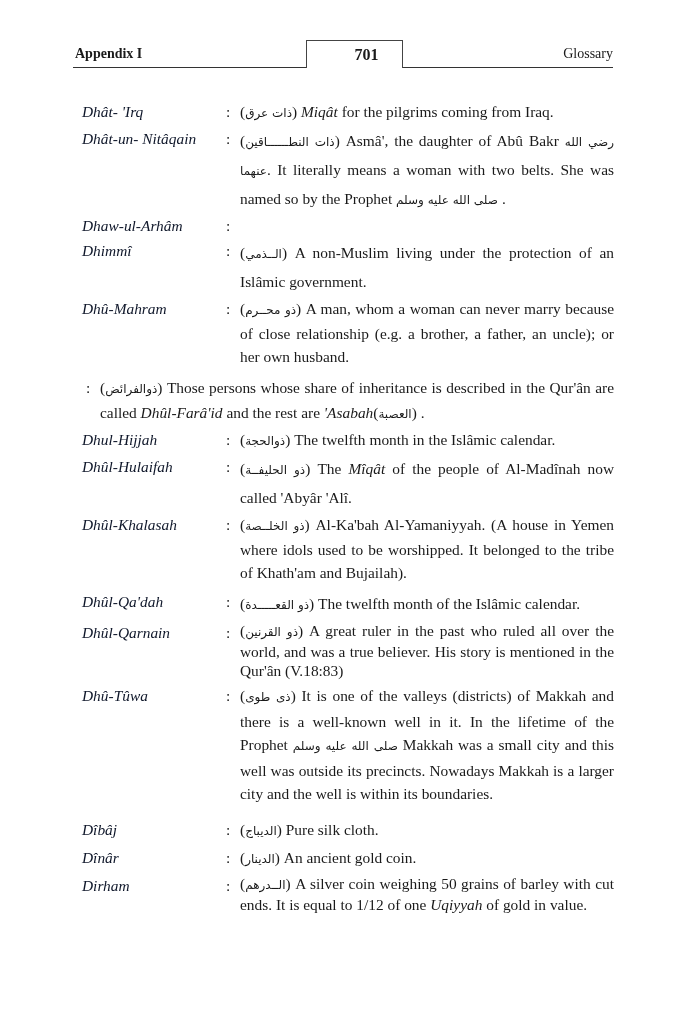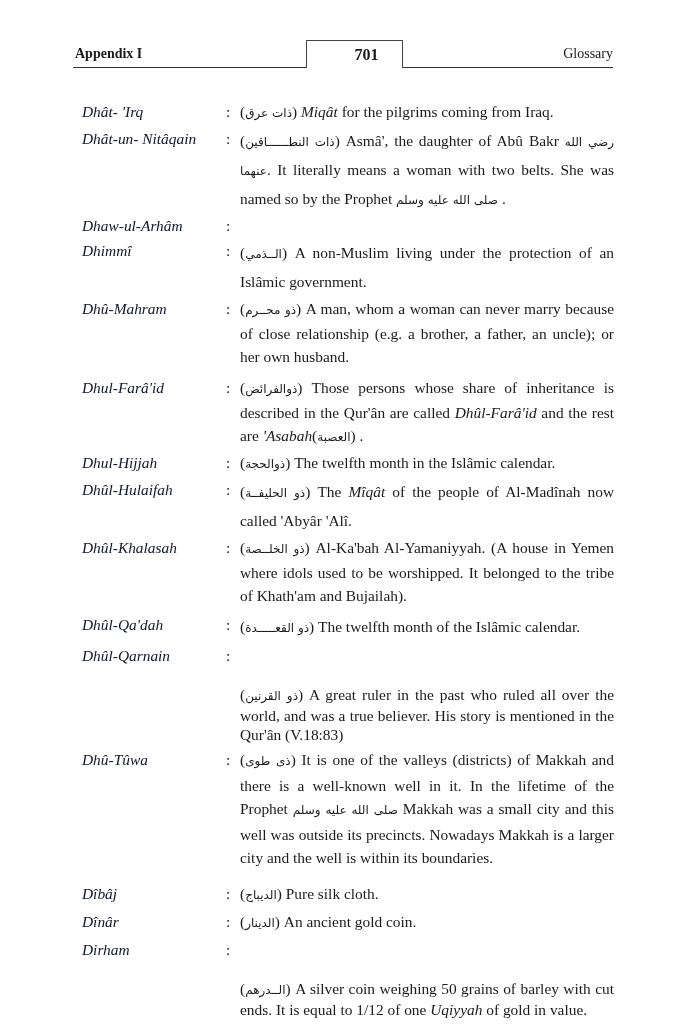--- a/index.html
+++ b/index.html
@@ -84,21 +84,21 @@
     .def {
       flex: 1;
       text-align: justify;
     }
     .def i { }
     .ar {
       font-family: "DejaVu Sans", sans-serif;
       font-size: 12px;
       unicode-bidi: isolate;
     }
-    .tight { line-height: 19px; margin-top: 41px; }
+    .tight { line-height: 19px; }
     .gap1 { margin-top: 2px; }
   </style>
 </head>
 <body>
 
 <div class="header">
   <div class="header-rule"></div>
   <div class="header-left">Appendix I</div>
   <div class="page-box">701</div>
   <div class="header-right">Glossary</div>
@@ -129,21 +129,20 @@
     <div class="def" style="line-height:27px;">(<span class="ar" dir="rtl">الــذمي</span>)<span> A non-Muslim living under the protection of an Islâmic government.</span></div>
   </div>
 
   <div class="entry gap1">
     <div class="term">Dhû-Mahram</div>
     <div class="colon">:</div>
     <div class="def">(<span class="ar" dir="rtl">ذو محــرم</span>)<span> A man, whom a woman can never marry because of close relationship (e.g. a brother, a father, an uncle); or her own husband.</span></div>
   </div>
 
   <div class="entry" style="margin-top:8px;">
-    <div class="term">Dhul-Farâ'id</div>
     <div class="colon">:</div>
     <div class="def">(<span class="ar" dir="rtl">ذوالفرائض</span>)<span> Those persons whose share of inheritance is described in the Qur'ân are called </span><i>Dhûl-Farâ'id</i><span> and the rest are </span><i>'Asabah</i>(<span class="ar" dir="rtl">العصبة</span>)<span> .</span></div>
   </div>
 
   <div class="entry gap1">
     <div class="term">Dhul-Hijjah</div>
     <div class="colon">:</div>
     <div class="def">(<span class="ar" dir="rtl">ذوالحجة</span>)<span> The twelfth month in the Islâmic calendar.</span></div>
   </div>
 

